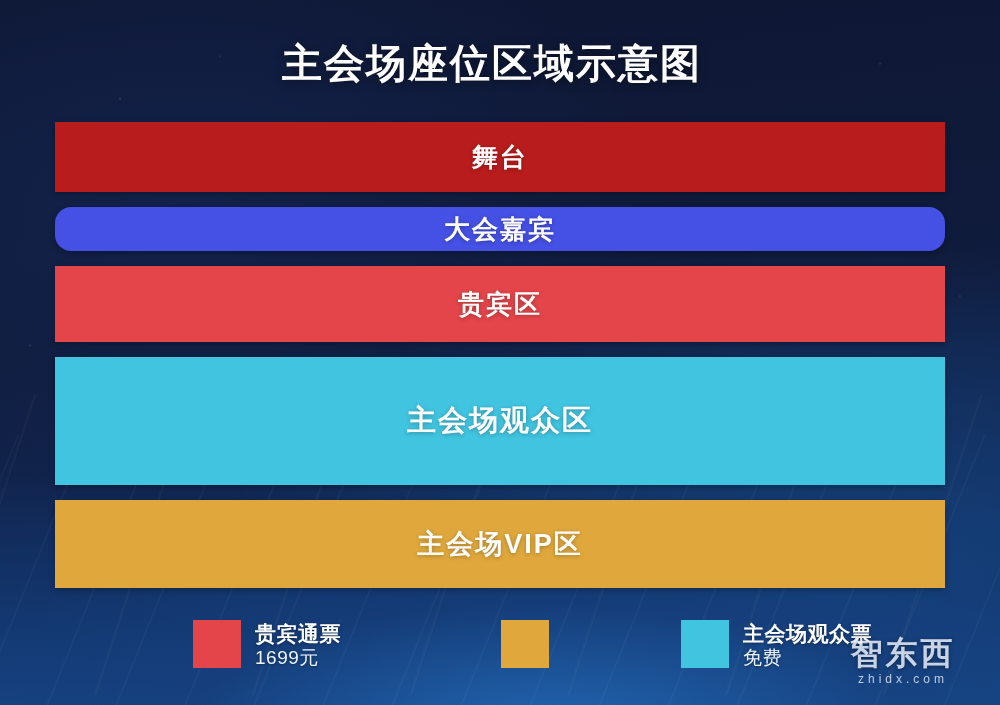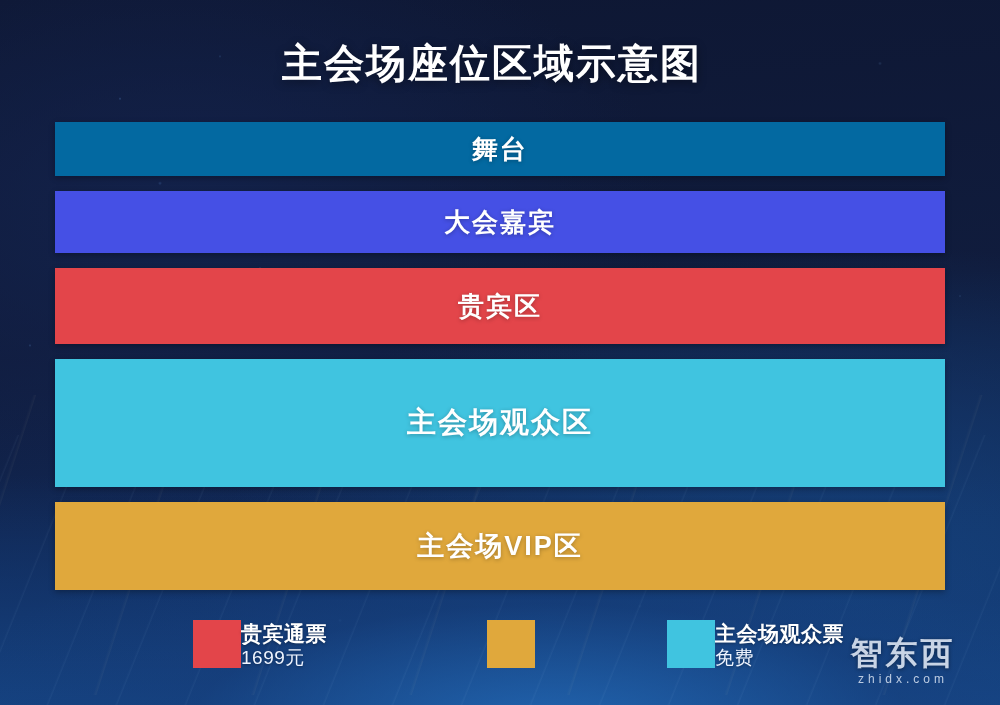--- a/index.html
+++ b/index.html
@@ -141,21 +141,21 @@
     position: absolute;
     left: 193px;
     top: 620px;
     display: flex;
     align-items: flex-start;
     gap: 0;
   }
   .legend-item {
     display: flex;
     align-items: flex-start;
-    gap: 0;
+    gap: 14px;
   }
   .legend-swatch {
     width: 48px;
     height: 48px;
     flex: none;
   }
   .legend-text { padding-top: 1px; }
   .legend-name {
     color: #ffffff;
     font-size: 21px;
@@ -208,24 +208,24 @@
   <div class="bg-arc arc-a"></div>
   <div class="bg-arc arc-b"></div>
   <div class="bg-arc arc-c"></div>
   <div class="specks"></div>
   <div class="bg-bottom-glow"></div>
   <div class="streaks"></div>
 
   <div class="title">主会场座位区域示意图</div>
 
   <div class="bands" id="bands">
-      <div class="band" style="background: #0369a1; height: 54px; align-items: center;">
+      <div class="band" style="background: #b91c1c; height: 70px; align-items: center;">
         <span class="band-label" style="font-size: 26px;">舞台</span>
       </div>
-      <div class="band" style="background: rgb(69, 80, 229); height: 62px; margin-top: 15px;">
+      <div class="band" style="background: rgb(69, 80, 229); height: 44px; margin-top: 15px; border-radius: 16px;">
         <span class="band-label" style="font-size: 26px;">大会嘉宾</span>
       </div>
       <div class="band" style="background: rgb(227, 69, 74); height: 76px; margin-top: 15px;">
         <span class="band-label" style="font-size: 26px;">贵宾区</span>
       </div>
       <div class="band" style="background: rgb(64, 196, 224); height: 128px; margin-top: 15px;">
         <span class="band-label" style="font-size: 29px;">主会场观众区</span>
       </div>
       <div class="band" style="background: rgb(224, 168, 60); height: 88px; margin-top: 15px;">
         <span class="band-label" style="font-size: 27px;">主会场VIP区</span>

